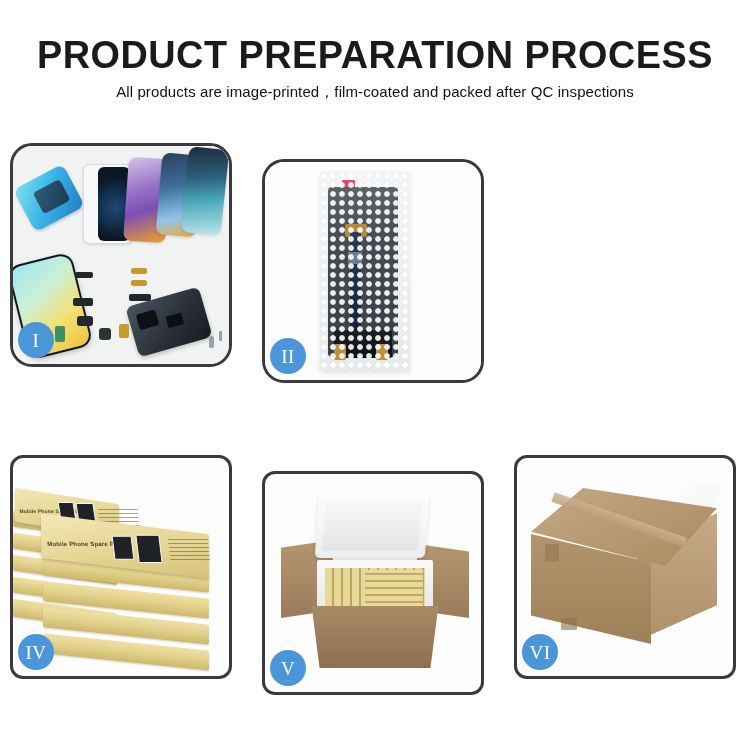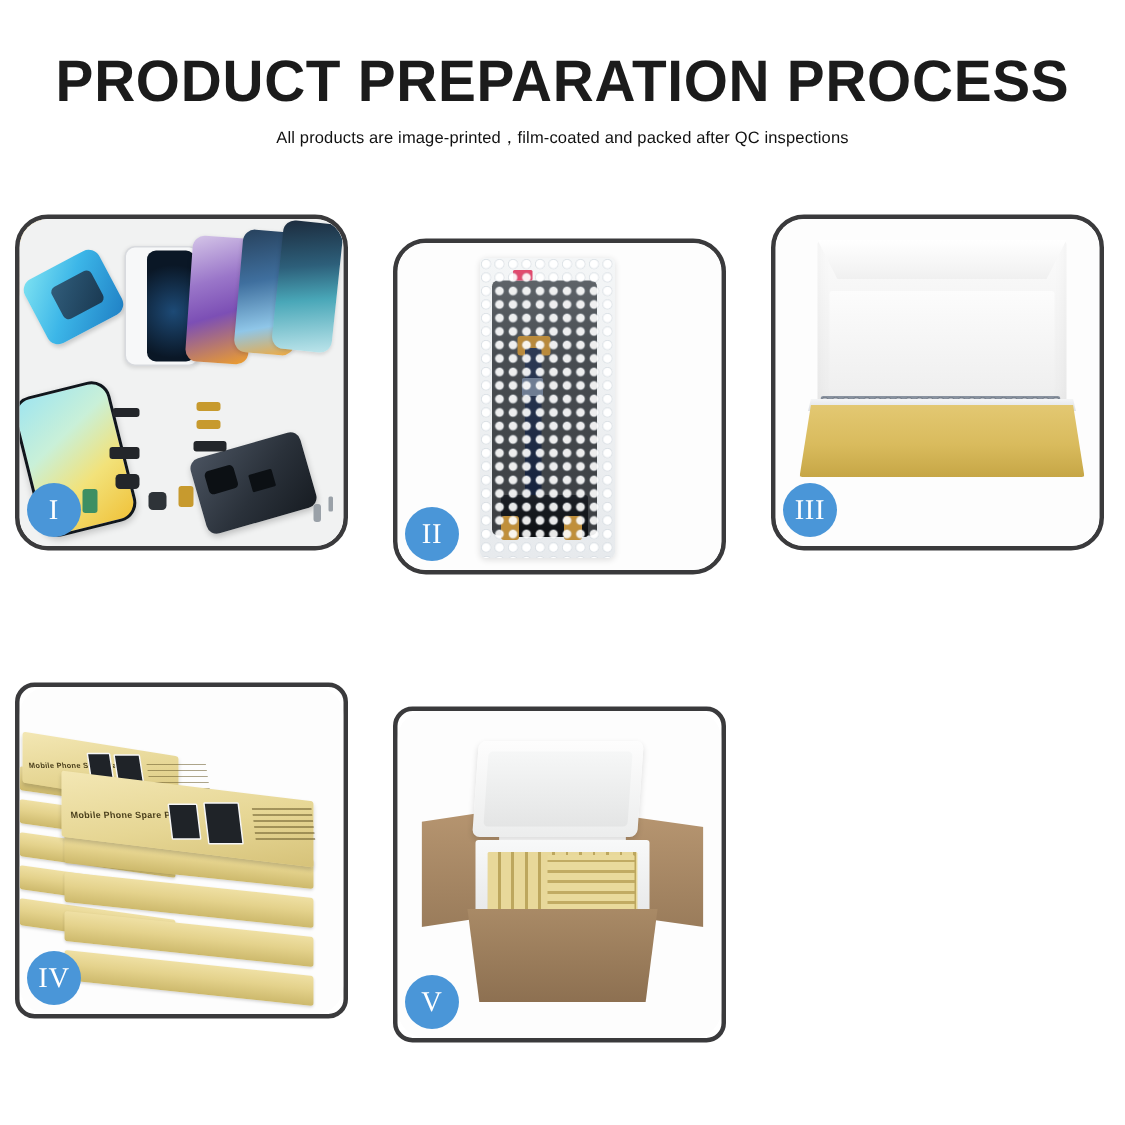--- a/index.html
+++ b/index.html
@@ -11,21 +11,21 @@
   .page{position:relative;width:750px;height:750px;}
 
   
   .header{position:absolute;left:0;top:34px;width:750px;text-align:center;}
   .title{
     font-size:39px;line-height:42px;font-weight:700;color:#1b1b1b;
     letter-spacing:0.5px;white-space:nowrap;
     transform:scaleX(0.97);transform-origin:center;
   }
   .subtitle{
-    margin-top:6px;font-size:11px;line-height:20px;font-weight:400;color:#111111;
+    margin-top:6px;font-size:15px;line-height:20px;font-weight:400;color:#111111;
     white-space:nowrap;letter-spacing:0.1px;text-align:center;
   }
 
   
   .grid{position:absolute;left:10px;top:143px;width:730px;height:539px;}
   .panel{
     position:absolute;width:222px;height:224px;
     border:3px solid #3a3a3c;border-radius:22px;
     background:#ffffff;overflow:hidden;box-sizing:border-box;
   }
@@ -322,31 +322,20 @@
           <div class="lcd-chip"></div>
           <div class="lcd-foot"></div>
           <div class="lcd-tab l"></div>
           <div class="lcd-tab r"></div>
           <div class="bw-overlay"></div>
         </div>
       </div>
       <div class="badge">II</div>
     </div>
 
-    <div class="panel p-r0 p-c2">
-      <div class="photo">
-        <div class="bg-white"></div>
-        <div class="kbx-lid"></div>
-        <div class="kbx-foam"></div>
-        <div class="kbx-contents"></div>
-        <div class="kbx-rim"></div>
-        <div class="kbx-tray"></div>
-      </div>
-      <div class="badge">III</div>
-    </div>
 
     <div class="panel p-r1 p-c0">
       <div class="photo">
         <div class="bg-white"></div>
         <div class="stack">
 
           <div class="gbox" style="left:0px;top:60px;width:104px;height:16px;transform:skewY(8deg);"></div>
           <div class="gbox" style="left:0px;top:82px;width:104px;height:16px;transform:skewY(8deg);"></div>
           <div class="gbox" style="left:0px;top:104px;width:104px;height:16px;transform:skewY(8deg);"></div>
           <div class="gbox" style="left:0px;top:126px;width:104px;height:16px;transform:skewY(8deg);"></div>
@@ -382,15 +371,28 @@
         <div class="ctn-flap ctn-flap-r"></div>
         <div class="ctn-foam-lid"></div>
         <div class="ctn-inner-foam"></div>
         <div class="ctn-goods"></div>
         <div class="ctn-goods2"></div>
         <div class="ctn-body"></div>
       </div>
       <div class="badge">V</div>
     </div>
 
+    <div class="panel p-r1 p-c2">
+      <div class="photo">
+        <div class="bg-white"></div>
+        <div class="sc-wrap"></div>
+        <div class="sc-right"></div>
+        <div class="sc-front"></div>
+        <div class="sc-top"></div>
+        <div class="sc-tape"></div>
+        <div class="sc-seam"></div>
+        <div class="sc-seam2"></div>
+      </div>
+      <div class="badge">VI</div>
+    </div>
 
   </div>
 </div>
 
 </body></html>

